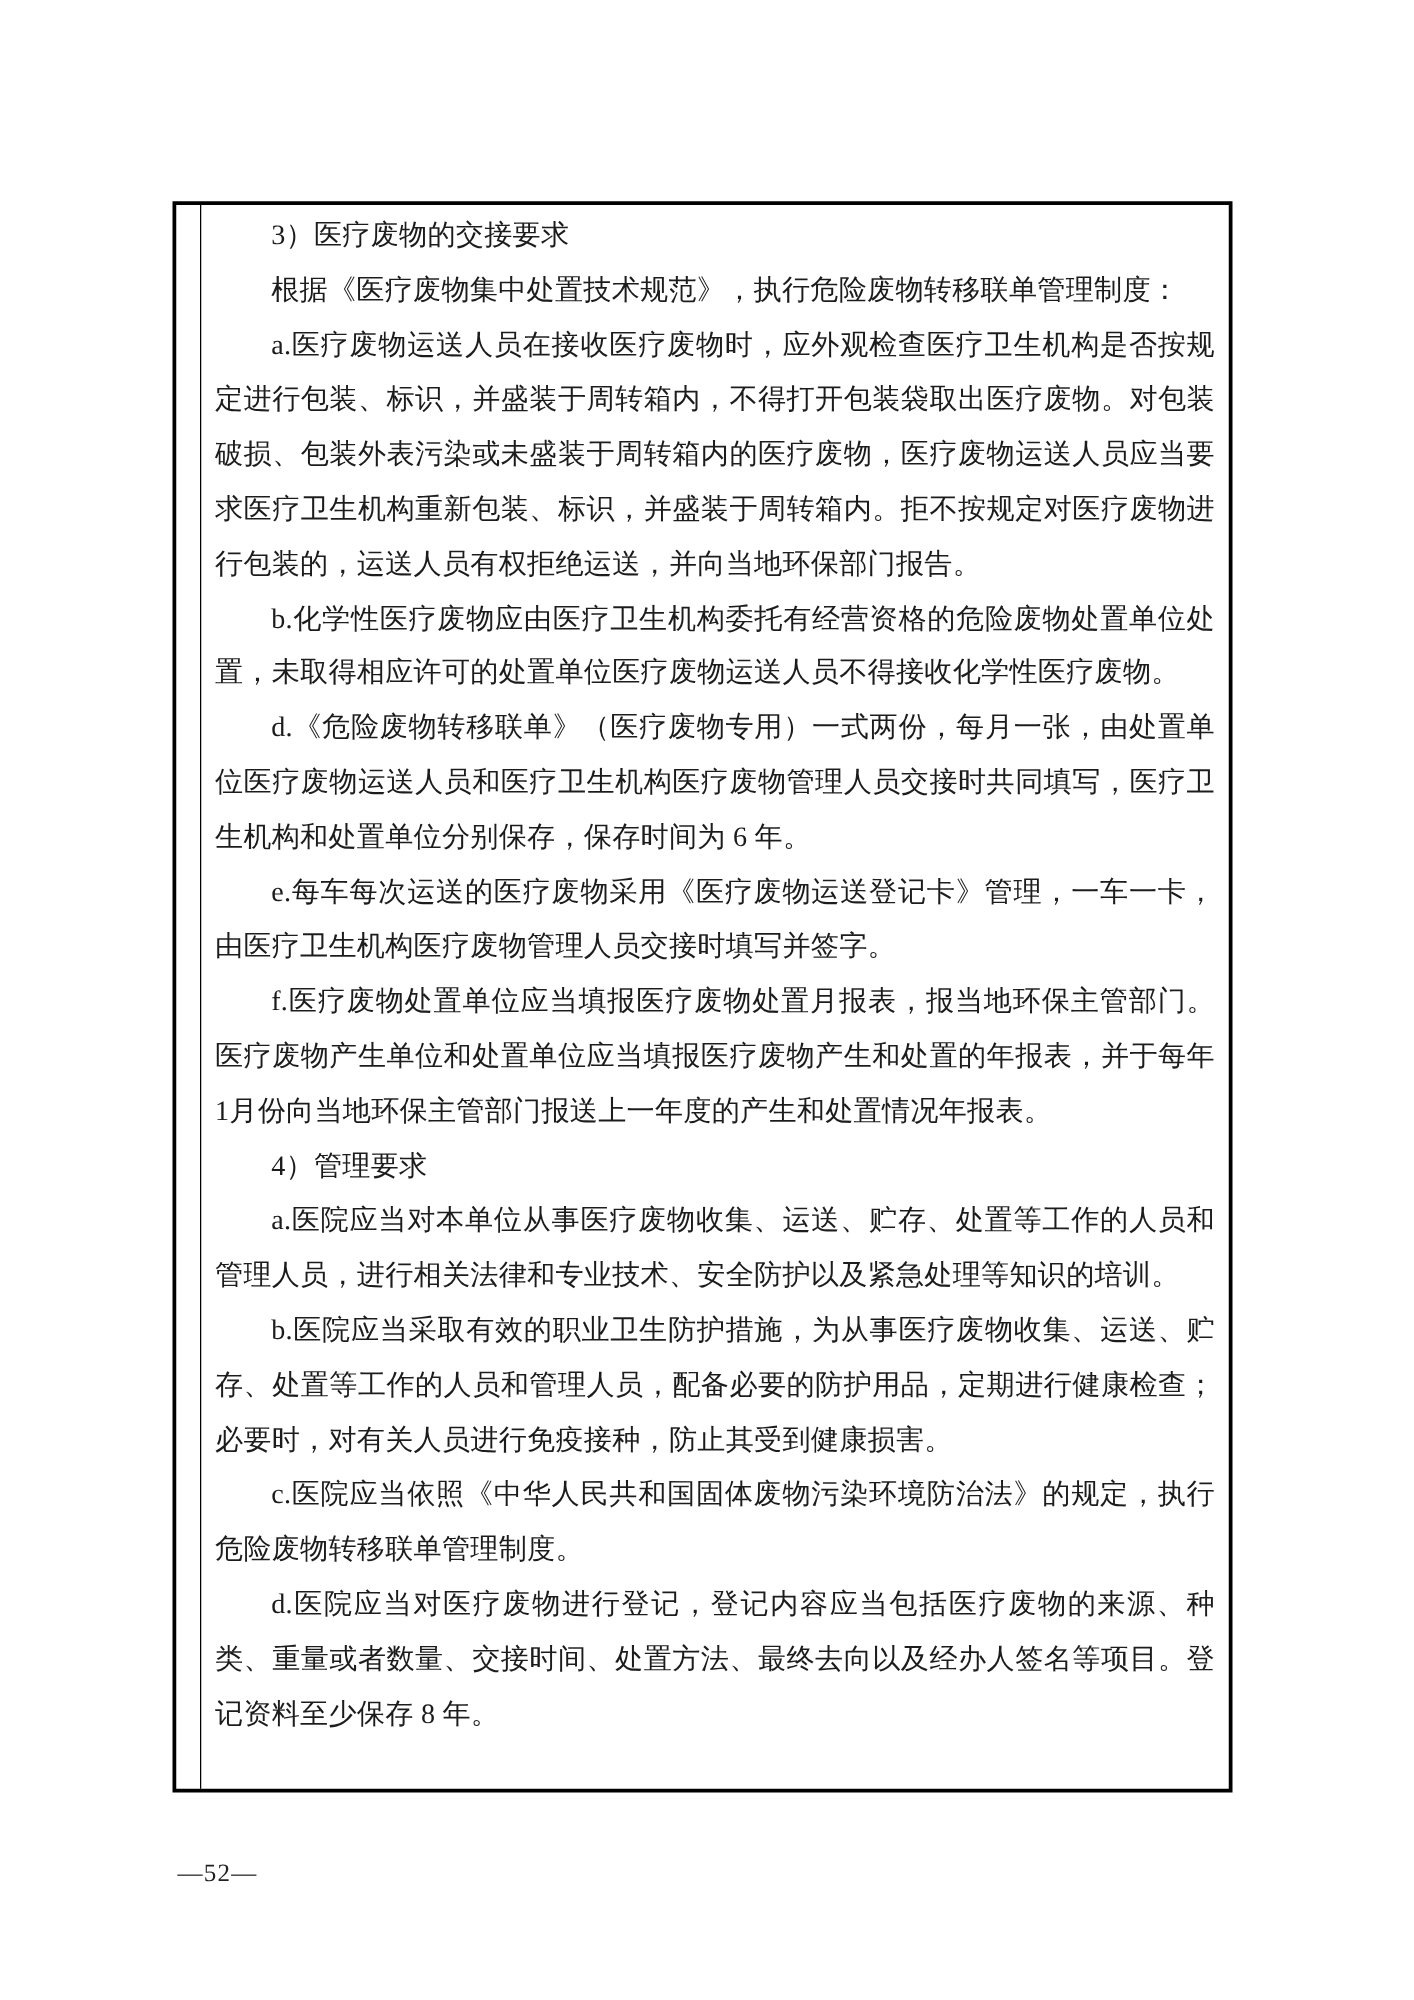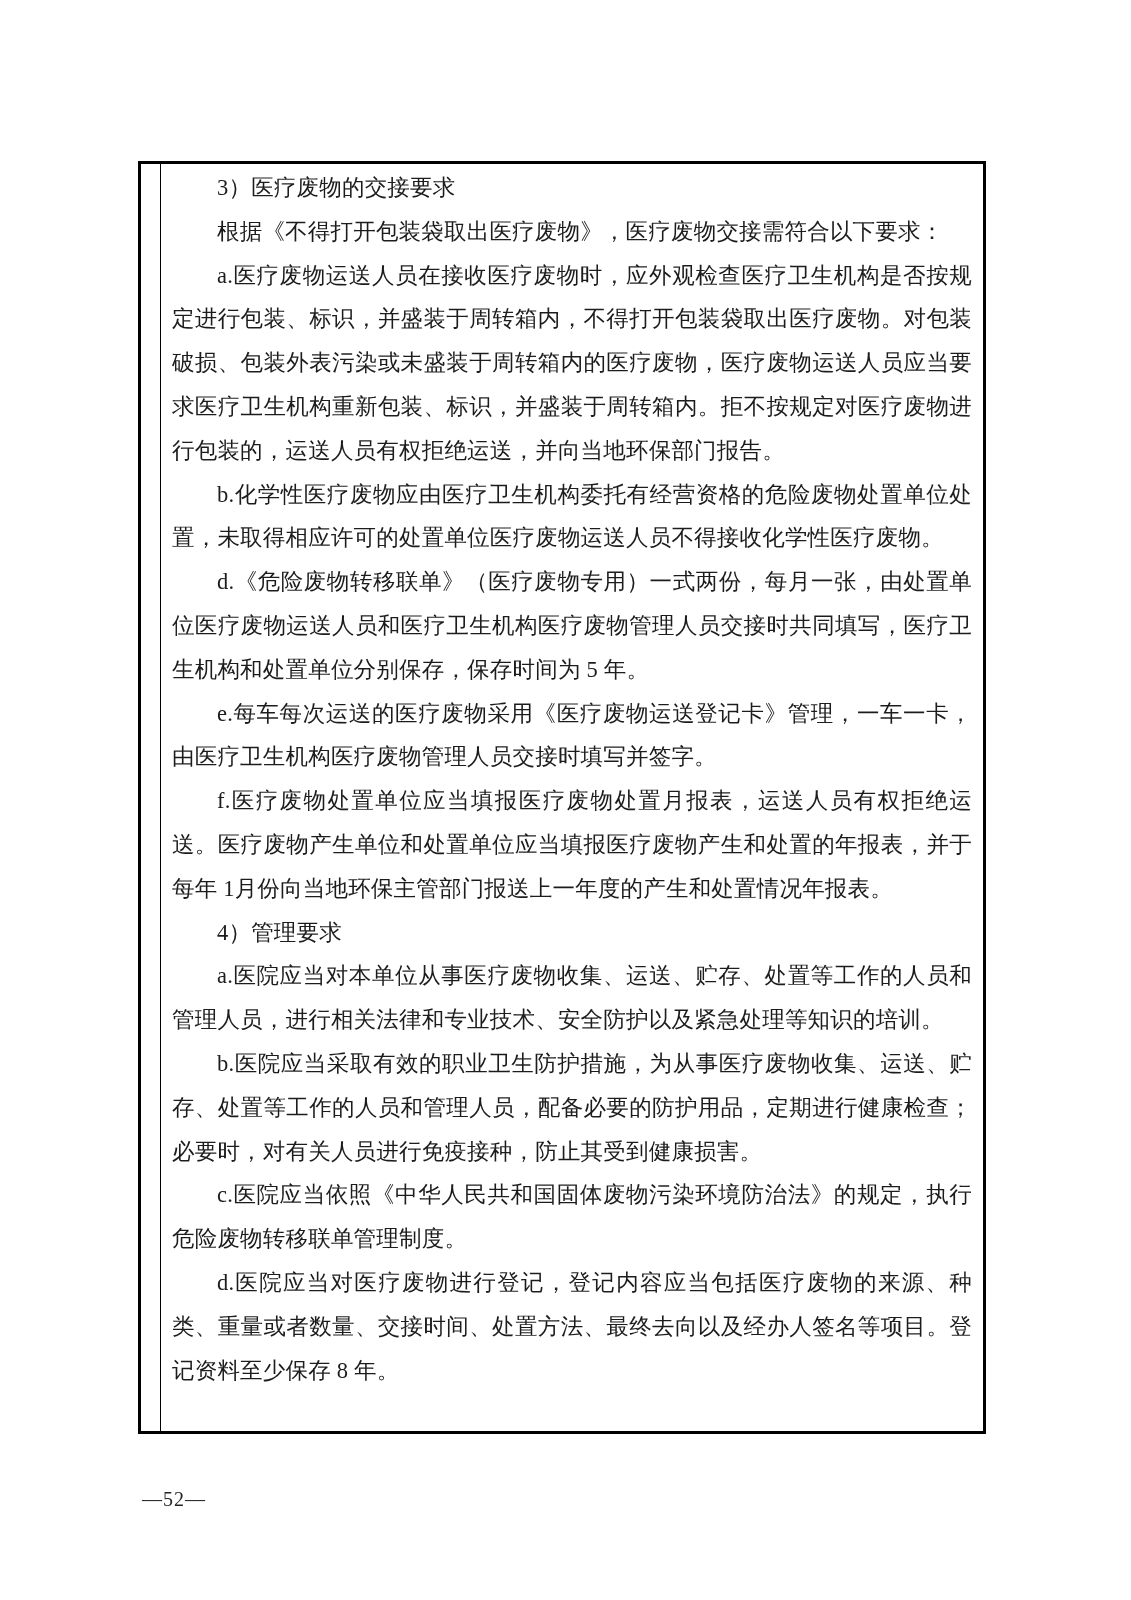--- a/index.html
+++ b/index.html
@@ -61,26 +61,26 @@
   }
 </style>
 </head>
 <body>
 
 <div class="page">
   <div class="doc-table">
     <div class="gutter-cell"></div>
     <div class="content-cell">
       <p>3）医疗废物的交接要求</p>
-      <p>根据《不得打开包装袋取出医疗废物》，医疗废物交接需符合以下要求：</p>
+      <p>根据《医疗废物集中处置技术规范》，执行危险废物转移联单管理制度：</p>
       <p>a.医疗废物运送人员在接收医疗废物时，应外观检查医疗卫生机构是否按规定进行包装、标识，并盛装于周转箱内，不得打开包装袋取出医疗废物。对包装破损、包装外表污染或未盛装于周转箱内的医疗废物，医疗废物运送人员应当要求医疗卫生机构重新包装、标识，并盛装于周转箱内。拒不按规定对医疗废物进行包装的，运送人员有权拒绝运送，并向当地环保部门报告。</p>
       <p>b.化学性医疗废物应由医疗卫生机构委托有经营资格的危险废物处置单位处置，未取得相应许可的处置单位医疗废物运送人员不得接收化学性医疗废物。</p>
-      <p>d.《危险废物转移联单》（医疗废物专用）一式两份，每月一张，由处置单位医疗废物运送人员和医疗卫生机构医疗废物管理人员交接时共同填写，医疗卫生机构和处置单位分别保存，保存时间为 5 年。</p>
+      <p>d.《危险废物转移联单》（医疗废物专用）一式两份，每月一张，由处置单位医疗废物运送人员和医疗卫生机构医疗废物管理人员交接时共同填写，医疗卫生机构和处置单位分别保存，保存时间为 6 年。</p>
       <p>e.每车每次运送的医疗废物采用《医疗废物运送登记卡》管理，一车一卡，由医疗卫生机构医疗废物管理人员交接时填写并签字。</p>
-      <p>f.医疗废物处置单位应当填报医疗废物处置月报表，运送人员有权拒绝运送。医疗废物产生单位和处置单位应当填报医疗废物产生和处置的年报表，并于每年 1月份向当地环保主管部门报送上一年度的产生和处置情况年报表。</p>
+      <p>f.医疗废物处置单位应当填报医疗废物处置月报表，报当地环保主管部门。医疗废物产生单位和处置单位应当填报医疗废物产生和处置的年报表，并于每年 1月份向当地环保主管部门报送上一年度的产生和处置情况年报表。</p>
       <p>4）管理要求</p>
       <p>a.医院应当对本单位从事医疗废物收集、运送、贮存、处置等工作的人员和管理人员，进行相关法律和专业技术、安全防护以及紧急处理等知识的培训。</p>
       <p>b.医院应当采取有效的职业卫生防护措施，为从事医疗废物收集、运送、贮存、处置等工作的人员和管理人员，配备必要的防护用品，定期进行健康检查；必要时，对有关人员进行免疫接种，防止其受到健康损害。</p>
       <p>c.医院应当依照《中华人民共和国固体废物污染环境防治法》的规定，执行危险废物转移联单管理制度。</p>
       <p>d.医院应当对医疗废物进行登记，登记内容应当包括医疗废物的来源、种类、重量或者数量、交接时间、处置方法、最终去向以及经办人签名等项目。登记资料至少保存 8 年。</p>
     </div>
   </div>
   <div class="page-footer">—52—</div>
 </div>
 

